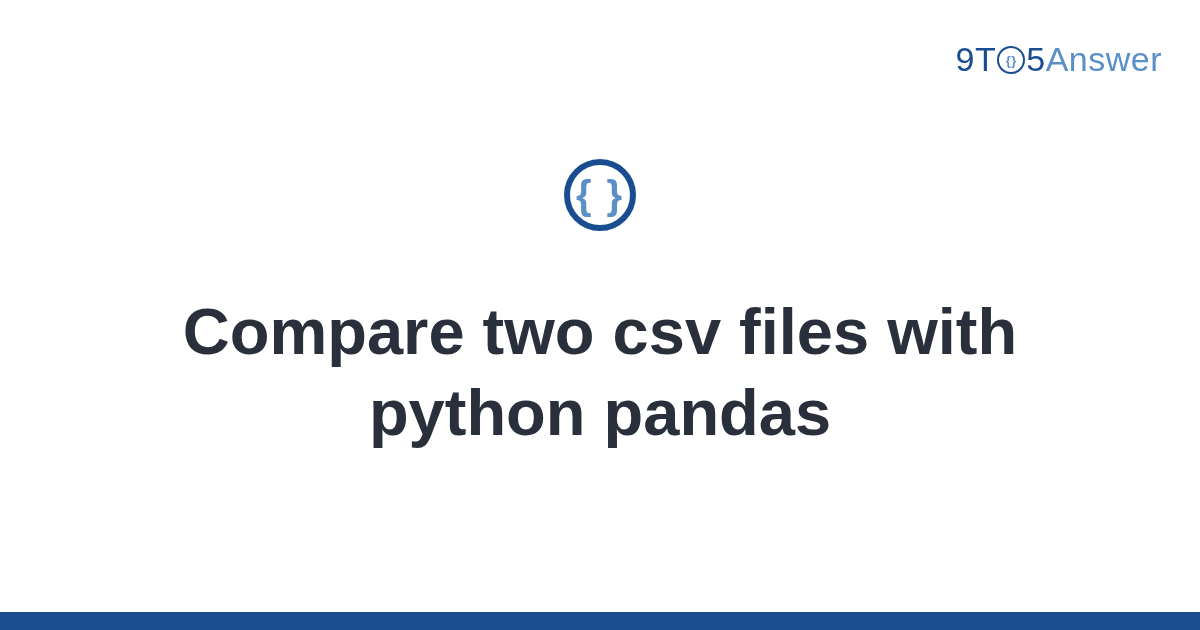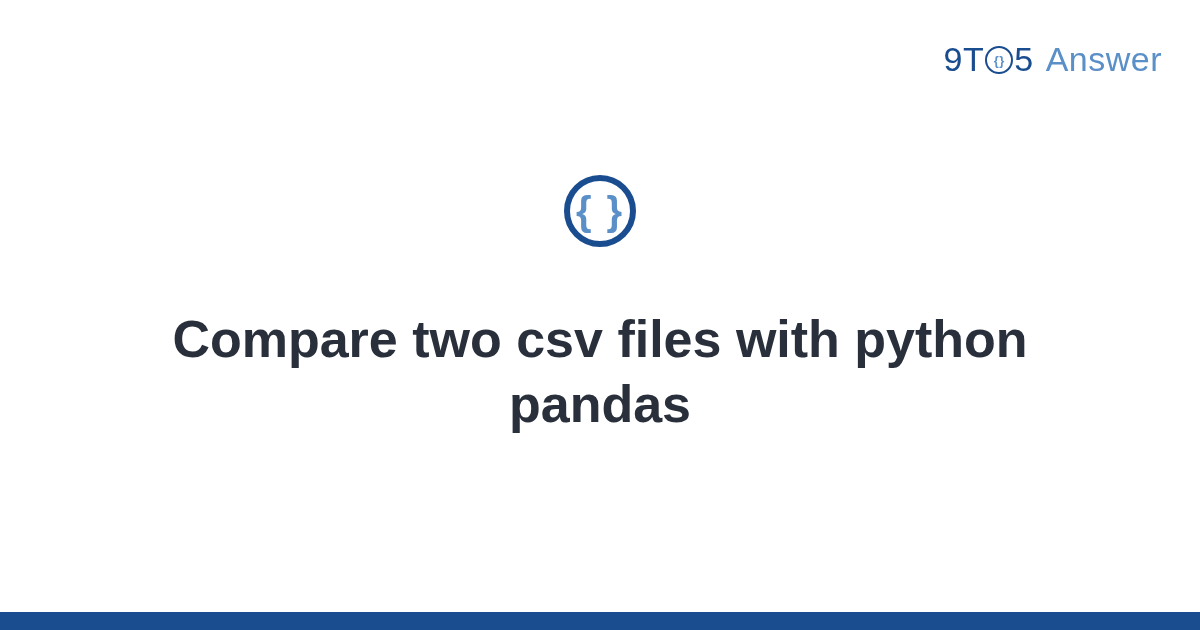--- a/index.html
+++ b/index.html
@@ -58,21 +58,20 @@
       font-weight: 600;
       line-height: 1;
     }
     .brand .five {
       color: #1a4d8f;
       font-weight: 500;
     }
     .brand .answer {
       color: #5a8fc7;
       font-weight: 400;
-      margin-left: 12px;
     }
     .content-center {
       position: absolute;
       top: 0;
       left: 0;
       width: 100%;
       height: 612px;
       display: flex;
       flex-direction: column;
       align-items: center;
@@ -90,21 +89,21 @@
     }
     .code-icon .braces {
       font-size: 40px;
       font-weight: 700;
       color: #5a8fc7;
       line-height: 1;
       letter-spacing: 2px;
       font-family: "Segoe UI", Arial, sans-serif;
     }
     .title {
-      font-size: 52px;
+      font-size: 65px;
       font-weight: 700;
       color: #29303b;
       text-align: center;
       line-height: 1.25;
       max-width: 1050px;
       padding: 0 40px;
     }
     .footer-bar {
       position: absolute;
       bottom: 0;

